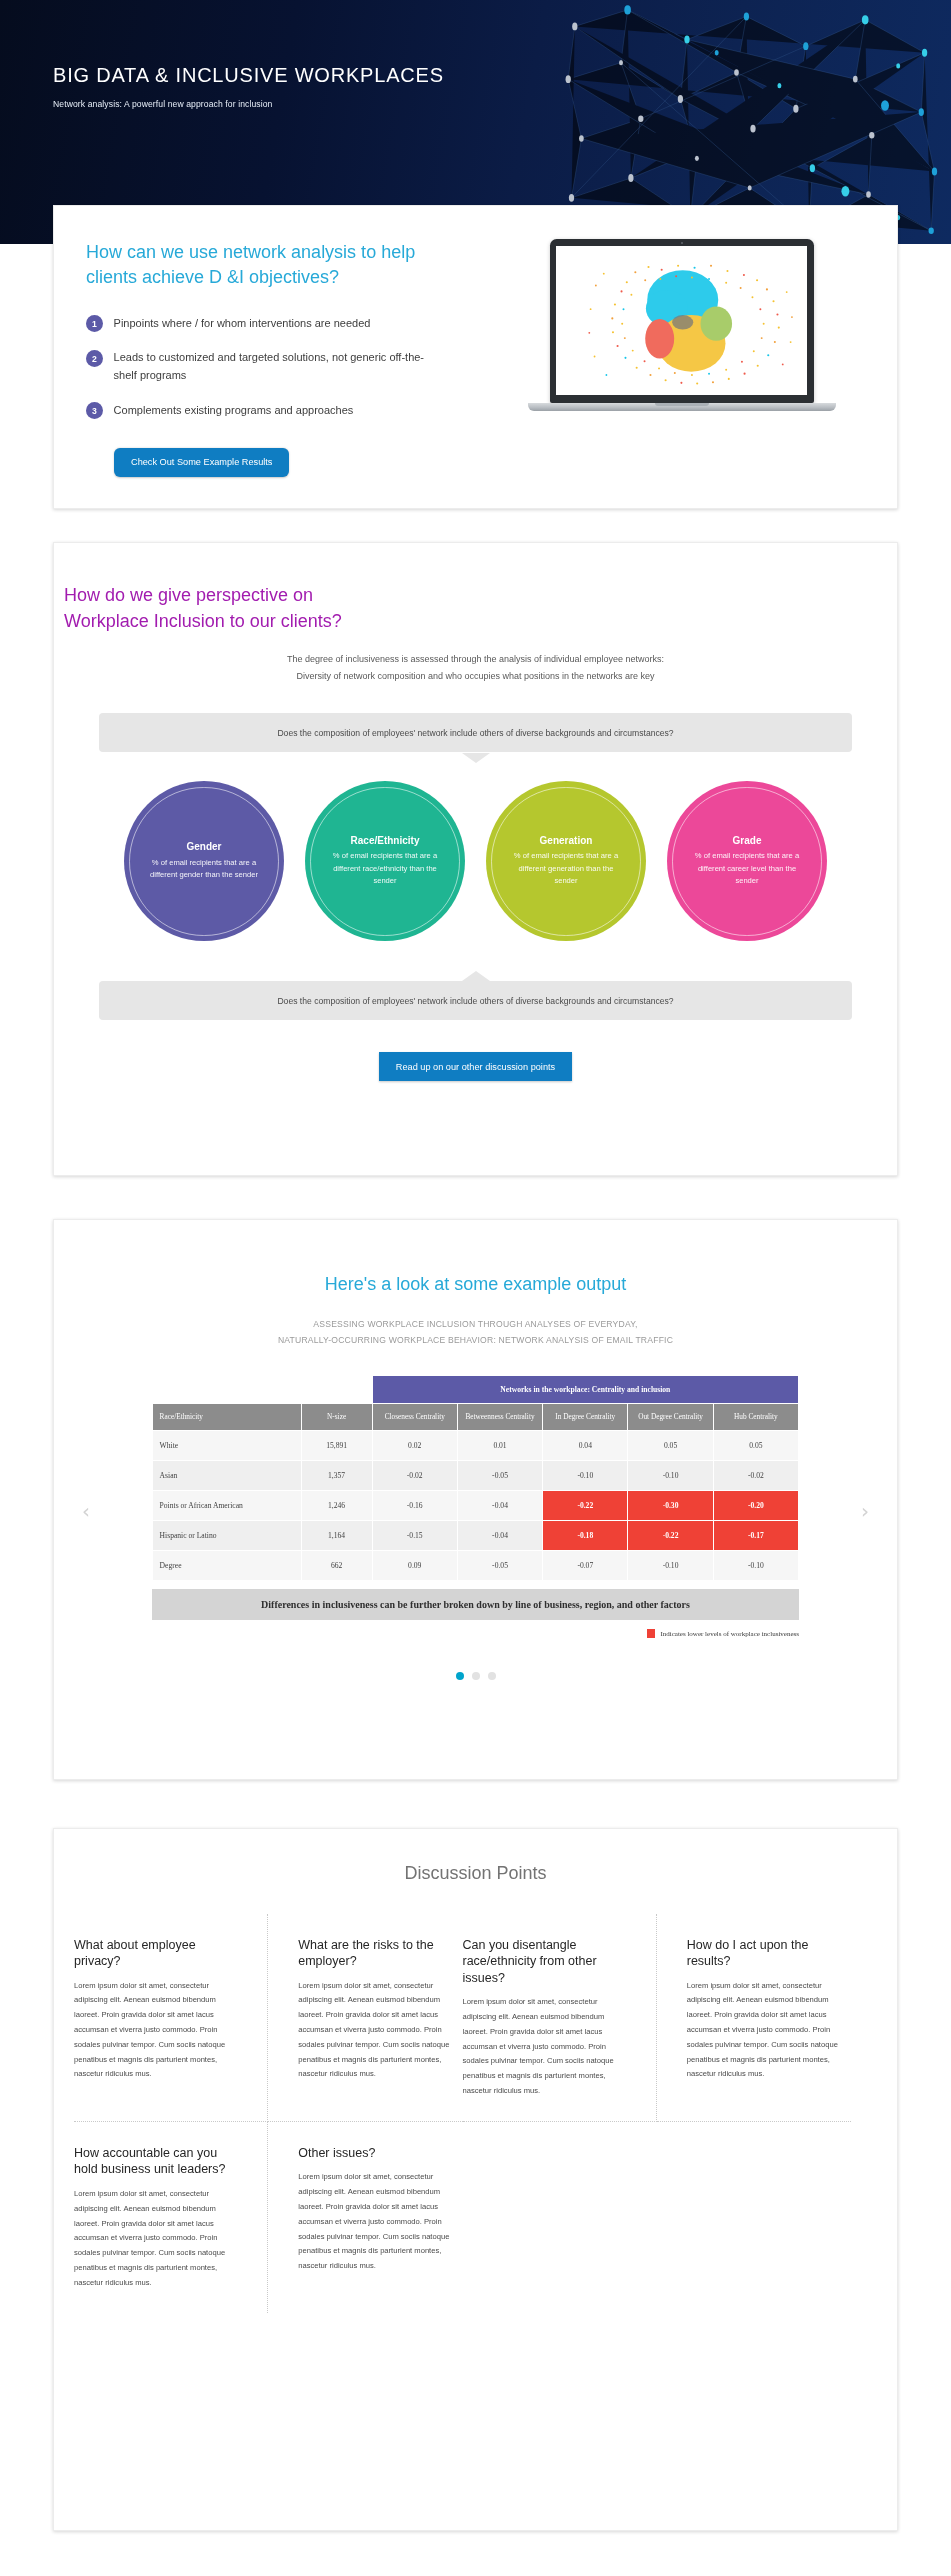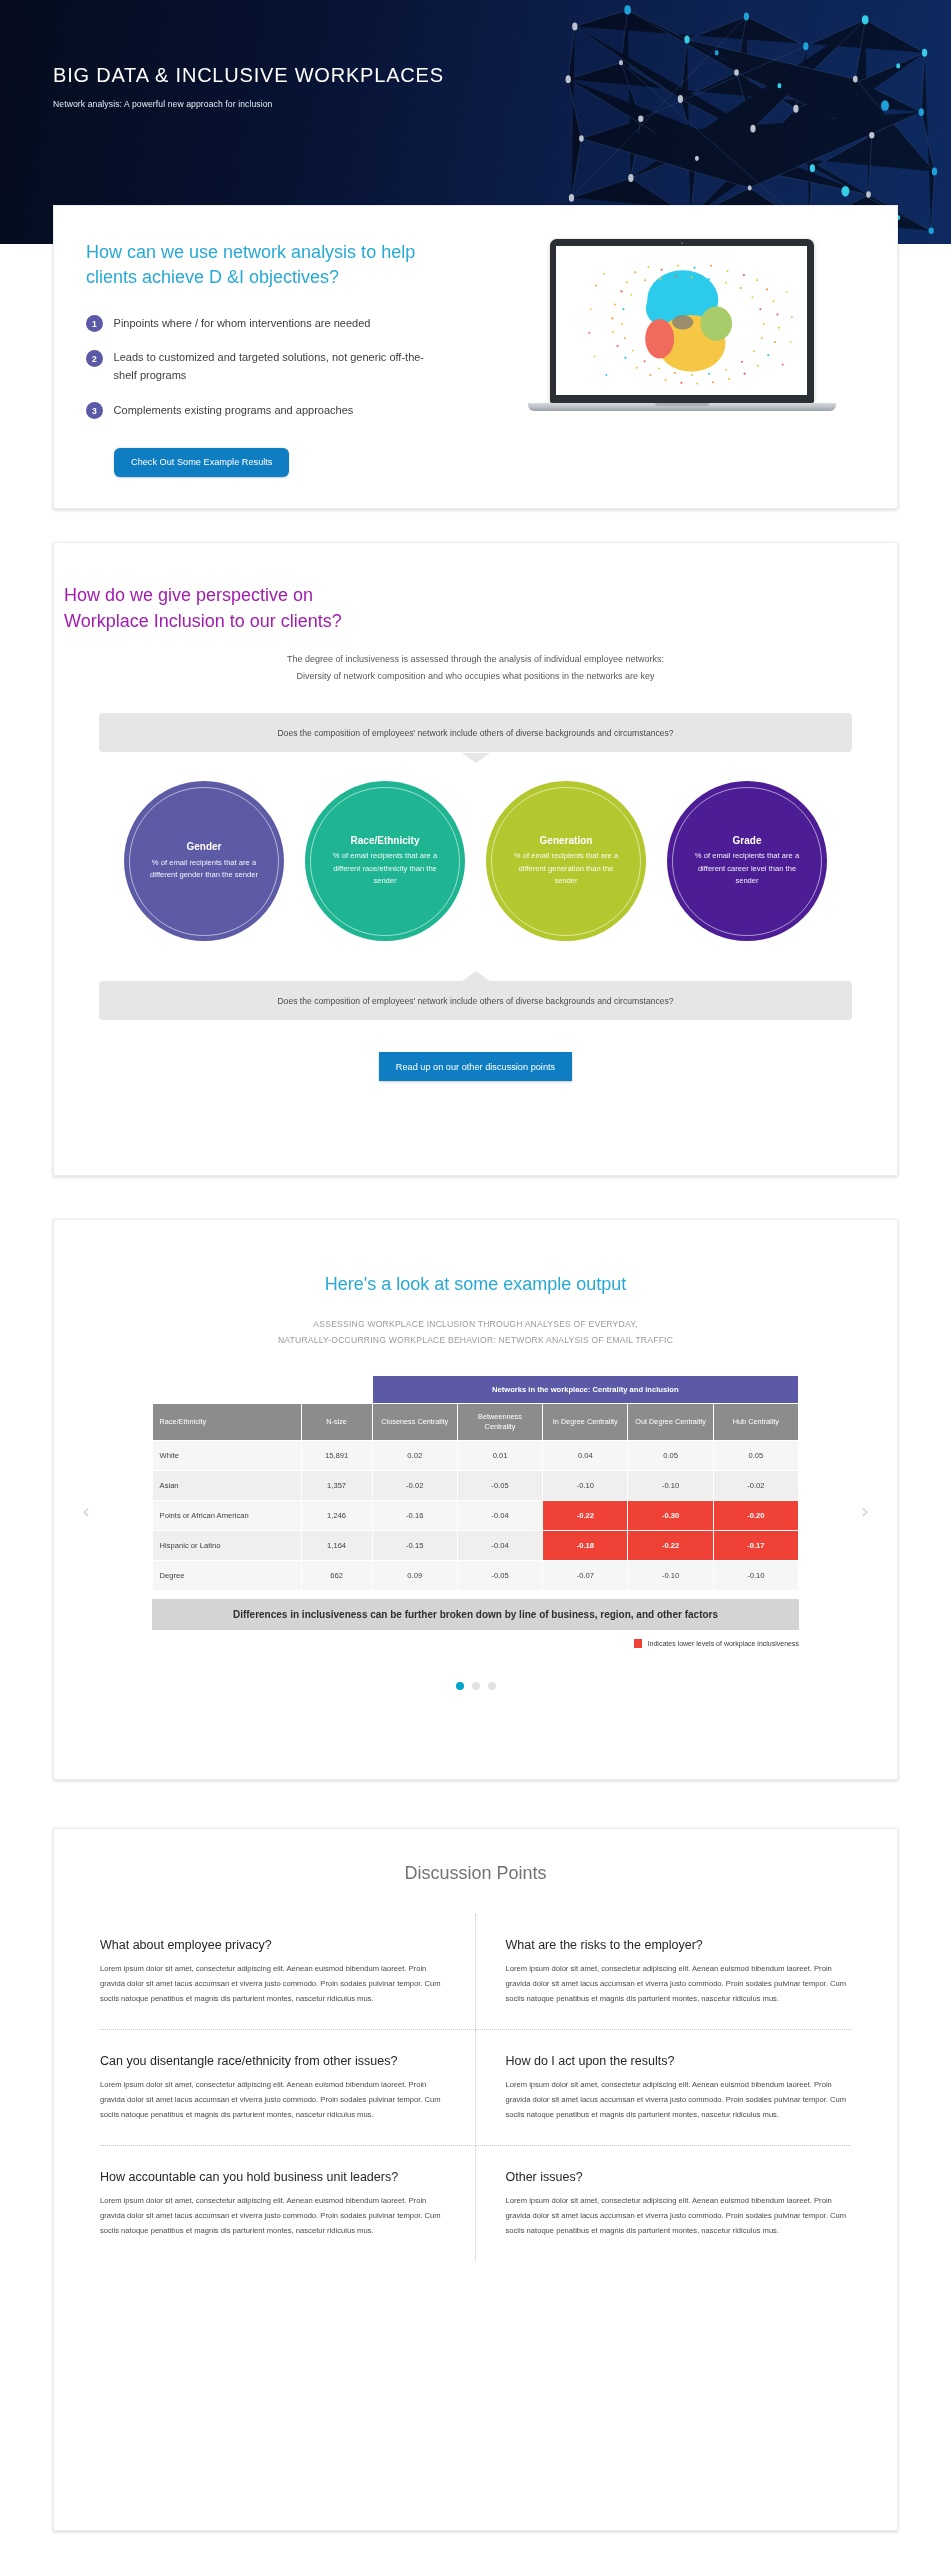--- a/index.html
+++ b/index.html
@@ -255,21 +255,21 @@
     text-align: center;
   }
   .sec3-sub {
     color: #9a9a9a;
     font-size: 8.6px;
     text-align: center;
     line-height: 1.9;
     margin-top: 21px;
     letter-spacing: 0.2px;
   }
-  .tbl-wrap { width: 647px; margin: 26.4px auto 0 auto; position: relative; }
+  .tbl-wrap { width: 647px; margin: 26.4px auto 0 auto; position: relative; font-family: Liberation Serif, serif; }
   table { border-collapse: collapse; width: 100%; table-layout: fixed; }
   .tbl-banner td {
     background: #5c5aa7;
     color: #ffffff;
     font-size: 7.6px;
     font-weight: 700;
     text-align: center;
     padding: 9.2px 4px;
     border: 0.7px solid #ffffff;
   }
@@ -345,23 +345,23 @@
     height: 703px;
     padding: 34px 0 0 0;
   }
   .sec4-h {
     color: #737373;
     font-size: 18px;
     font-weight: 400;
     text-align: center;
   }
   .dp-grid {
-    margin: 30px 46px 0 46px;
+    margin: 30px 46px 0 20px;
     display: grid;
-    grid-template-columns: 1fr 1fr;
+    grid-template-columns: 1fr 1fr 1fr 1fr;
   }
   .dp {
     padding: 22.5px 30px 22.5px 0;
     border-bottom: 0.7px dotted #c9c9c9;
   }
   .dp:nth-child(odd) { border-right: 0.7px dotted #c9c9c9; padding-right: 30px; }
   .dp:nth-child(even) { padding-left: 30px; padding-right: 0; }
   .dp:nth-child(5), .dp:nth-child(6) { border-bottom: none; }
   .dp-q {
     font-size: 12.5px;
@@ -590,21 +590,21 @@
       <div class="circle-d">% of email recipients that are a different gender than the sender</div>
     </div>
     <div class="circle" style="background:#1fb592">
       <div class="circle-t">Race/Ethnicity</div>
       <div class="circle-d">% of email recipients that are a different race/ethnicity than the sender</div>
     </div>
     <div class="circle" style="background:#b5c72e">
       <div class="circle-t">Generation</div>
       <div class="circle-d">% of email recipients that are a different generation than the sender</div>
     </div>
-    <div class="circle" style="background:#4c1d95">
+    <div class="circle" style="background:#ec4899">
       <div class="circle-t">Grade</div>
       <div class="circle-d">% of email recipients that are a different career level than the sender</div>
     </div>
   </div>
 
   <div class="qbar qbar-bot">Does the composition of employees' network include others of diverse backgrounds and circumstances?</div>
 
   <div class="sec2-btn-wrap">
     <button class="btn sec2-btn">Read up on our other discussion points</button>
   </div>

